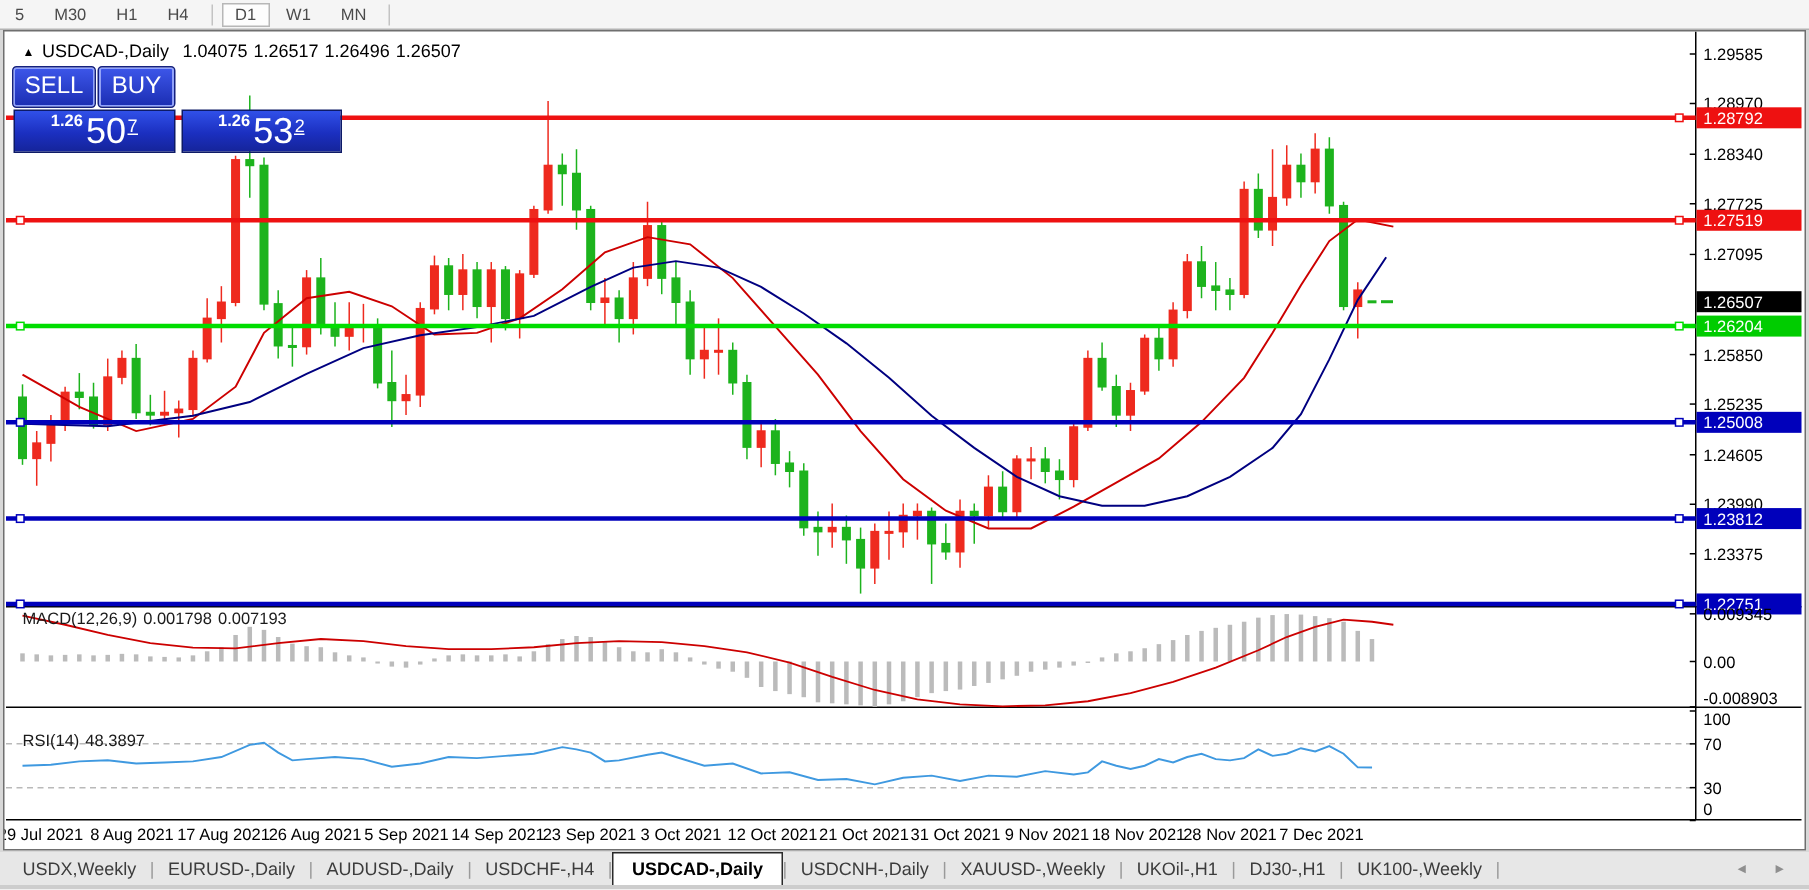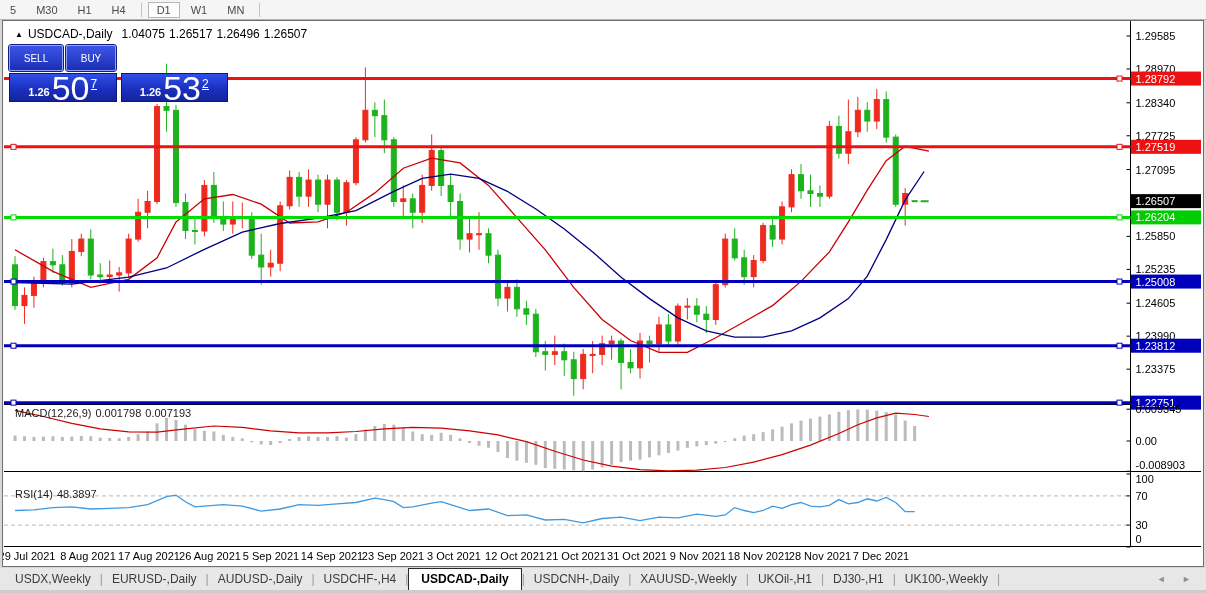--- a/index.html
+++ b/index.html
@@ -18,34 +18,34 @@
   .chart-title{position:absolute;left:12px;top:6px;font-size:12px;color:#000;display:flex;gap:5px;align-items:center;white-space:nowrap;}
   .chart-title .tri{font-size:8px;color:#000;}
   .chart-title .ohlc span{margin-left:4px;}
   
   .ind-label{position:absolute;left:12px;font-size:11px;color:#1a1a1a;white-space:nowrap;}
   .ind-label span{margin-right:4px;}
   
   .trade-panel{position:absolute;left:6px;top:24px;width:219px;}
   .tp-row1{display:flex;height:26px;}
   .tp-btn{background:linear-gradient(180deg,#4a66f0,#2138cc);border:1px solid #8fa2ff;border-radius:2px;
-          color:#fff;font-size:10px;display:flex;align-items:center;justify-content:center;box-sizing:border-box;}
+          color:#fff;font-size:16px;display:flex;align-items:center;justify-content:center;box-sizing:border-box;}
   .sell-btn{width:54px;background:linear-gradient(180deg,#3c55e8,#1c2fb4);outline:1px solid #14207e;}
   .buy-btn{width:50px;margin-left:3px;background:linear-gradient(180deg,#3c55e8,#1c2fb4);outline:1px solid #14207e;}
   .vol-group{display:flex;margin-left:3px;margin-right:0;border:1px solid #9a9a9a;background:#fff;}
   .spin-btn{width:19px;background:linear-gradient(180deg,#fdfdfd,#d9d9d9);border:1px solid #a7a7a7;
             color:#555;font-size:7px;display:flex;align-items:center;justify-content:center;box-sizing:border-box;}
   .vol-input{width:86px;border:none;outline:none;text-align:right;font-size:13px;padding:0 6px;
              font-family:"Liberation Sans","DejaVu Sans",sans-serif;color:#000;}
   .tp-row2{display:flex;gap:4px;margin-top:2px;height:29px;}
   .price-box{flex:1;background:linear-gradient(180deg,#3050e8 0%,#1b2fc0 55%,#15249a 100%);
              border:1px solid #0d1a66;color:#fff;display:flex;align-items:flex-end;justify-content:center;
              padding-bottom:1px;box-sizing:border-box;cursor:pointer;}
-  .price-box .small{font-size:11px;font-weight:bold;margin-right:2px;margin-bottom:2px;}
-  .price-box .big{font-size:34px;line-height:24px;}
+  .price-box .small{font-size:11px;font-weight:bold;margin-right:2px;margin-bottom:13px;}
+  .price-box .big{font-size:24px;line-height:24px;}
   .price-box .pip{font-size:12px;margin-left:1px;margin-bottom:10px;border-bottom:1px solid #fff;line-height:10px;}
   
   .tabbar{position:absolute;left:0;top:568px;width:100%;height:22px;background:#e7e7e7;
           display:flex;align-items:stretch;padding-left:6px;box-sizing:border-box;font-size:12px;}
   .tab{color:#3c3c3c;padding:4px 9px 0 9px;white-space:nowrap;cursor:pointer;}
   .tab.active{background:#fff;border:1px solid #2a2a2a;border-bottom:none;font-weight:bold;color:#000;padding:3px 12px 0 12px;}
   .tab-sep{color:#9a9a9a;padding-top:4px;}
   .tab-arrows{margin-left:auto;margin-right:8px;align-self:center;color:#8f8f8f;font-size:9px;letter-spacing:7px;cursor:pointer;}
   .bottom-strip{position:absolute;left:0;top:590px;width:100%;height:3px;background:#cdcdcd;}
 </style>

